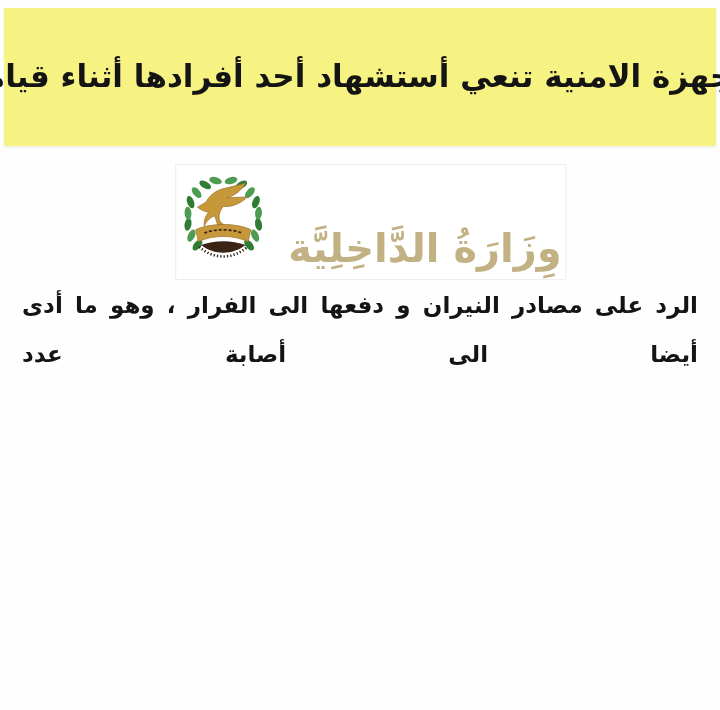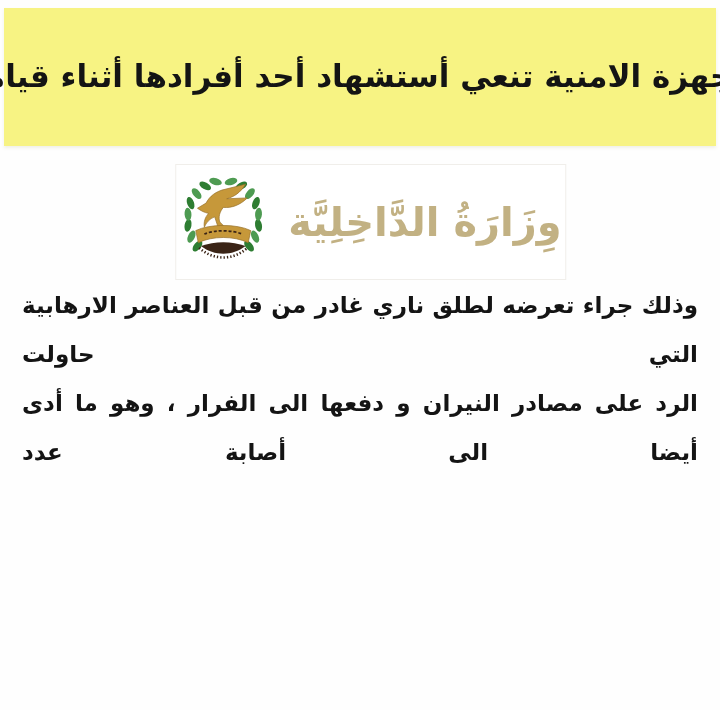--- a/index.html
+++ b/index.html
@@ -41,21 +41,21 @@
     line-height: 1.15;
     white-space: nowrap;
   }
 
   
   .logo {
     position: absolute;
     top: 164px; left: 50%;
     transform: translateX(calc(-50% + 11px));
     height: 116px;
-    display: flex; align-items: center;
+    display: flex; align-items: flex-end;
     gap: 22px;
     padding: 8px 4px;
     background: #fff;
     border: 1px solid #f0eeea;
   }
   .emblem-svg { width: 86px; height: 100px; display: block; }
   .leaf { fill: var(--wreath-green); }
   .leaf-hi { fill: #4e9b52; }
   .gold { fill: var(--emblem-gold); stroke: var(--emblem-gold-dark); stroke-width: 0.8; }
   .scroll-text { fill: none; stroke: var(--emblem-dark); stroke-width: 2; stroke-dasharray: 3.5 2.2; }
@@ -125,18 +125,17 @@
         <path class="scroll-text" d="M28 70 C40 65 60 65 72 70"></path>
 
         <path class="base-dark" d="M24 84 C40 78 60 78 76 84 C60 96 40 96 24 84 Z"></path>
         <path class="base-ticks" d="M22 86 C38 101 62 101 78 86"></path>
       </svg>
     </span>
     <span class="calligraphy">وِزَارَةُ الدَّاخِلِيَّة</span>
   </div>
 
   <div class="statement">
-    <div class="statement-line">وذلك جراء تعرضه لطلق ناري غادر من قبل العناصر الارهابية التي حاولت</div>
     <div class="statement-line">الرد على مصادر النيران و دفعها الى الفرار ، وهو ما أدى أيضا الى أصابة عدد</div>
 
   </div>
 
 </div>
 
 </body></html>

